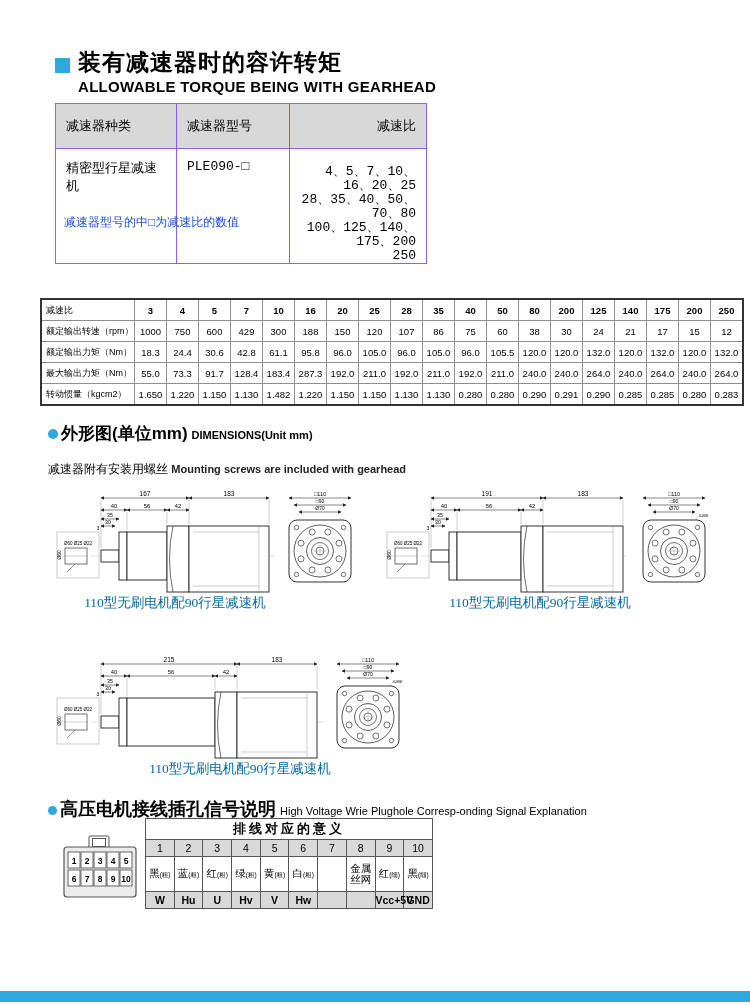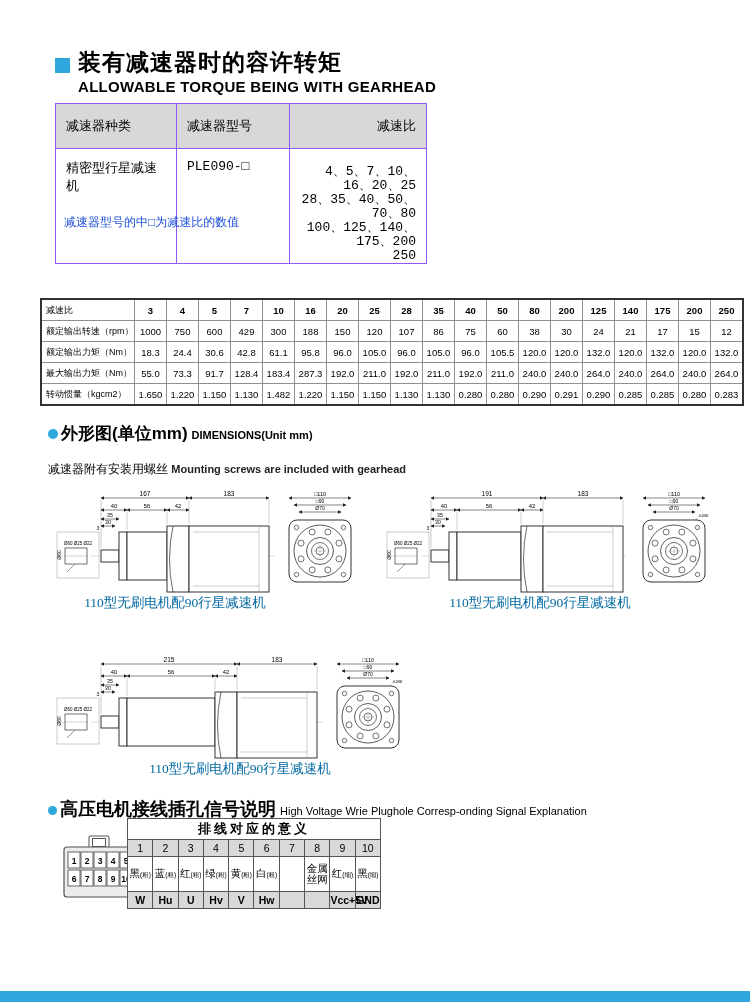--- a/index.html
+++ b/index.html
@@ -43,21 +43,21 @@
   .caption{position:absolute;width:240px;text-align:center;font-size:13.5px;
            font-family:"Liberation Serif","DejaVu Serif",serif;color:#0369a1;}
 
   
   .ln{fill:#fff;stroke:#333;stroke-width:1;}
   .thin{fill:none;stroke:#999;stroke-width:.5;}
   .dim{stroke:#333;stroke-width:.6;fill:none;}
   .dimt{font-size:6.5px;text-anchor:middle;fill:#000;font-family:"Liberation Sans",sans-serif;}
 
   
-  .wt{position:absolute;left:127px;top:818px;width:254px;border-collapse:collapse;table-layout:fixed;border:1.5px solid #444;}
+  .wt{position:absolute;left:145px;top:818px;width:288px;border-collapse:collapse;table-layout:fixed;border:1.5px solid #444;}
   .wt td{border:1px solid #555;text-align:center;font-size:10px;padding:0;vertical-align:middle;}
   .wt tr.wt-title td{height:20px;font-weight:bold;font-size:13px;letter-spacing:3px;background:#fff;}
   .wt tr.wt-pins td{height:16px;background:#d9d9d9;font-size:10.5px;}
   .wt tr.wt-colors td{height:34px;background:#fff;font-size:10.5px;line-height:11px;}
   .wt tr.wt-signals td{height:16px;background:#d9d9d9;font-weight:bold;font-size:10.5px;}
   .wt .sfx{font-size:6.5px;}
   .wt .small-sig{font-size:7px;font-weight:bold;}
   .cln{fill:#fff;stroke:#555;stroke-width:1;}
   .cbody{fill:#ececec;stroke:#555;stroke-width:1.2;}
   .cpin{fill:#fff;stroke:#555;stroke-width:.9;}

